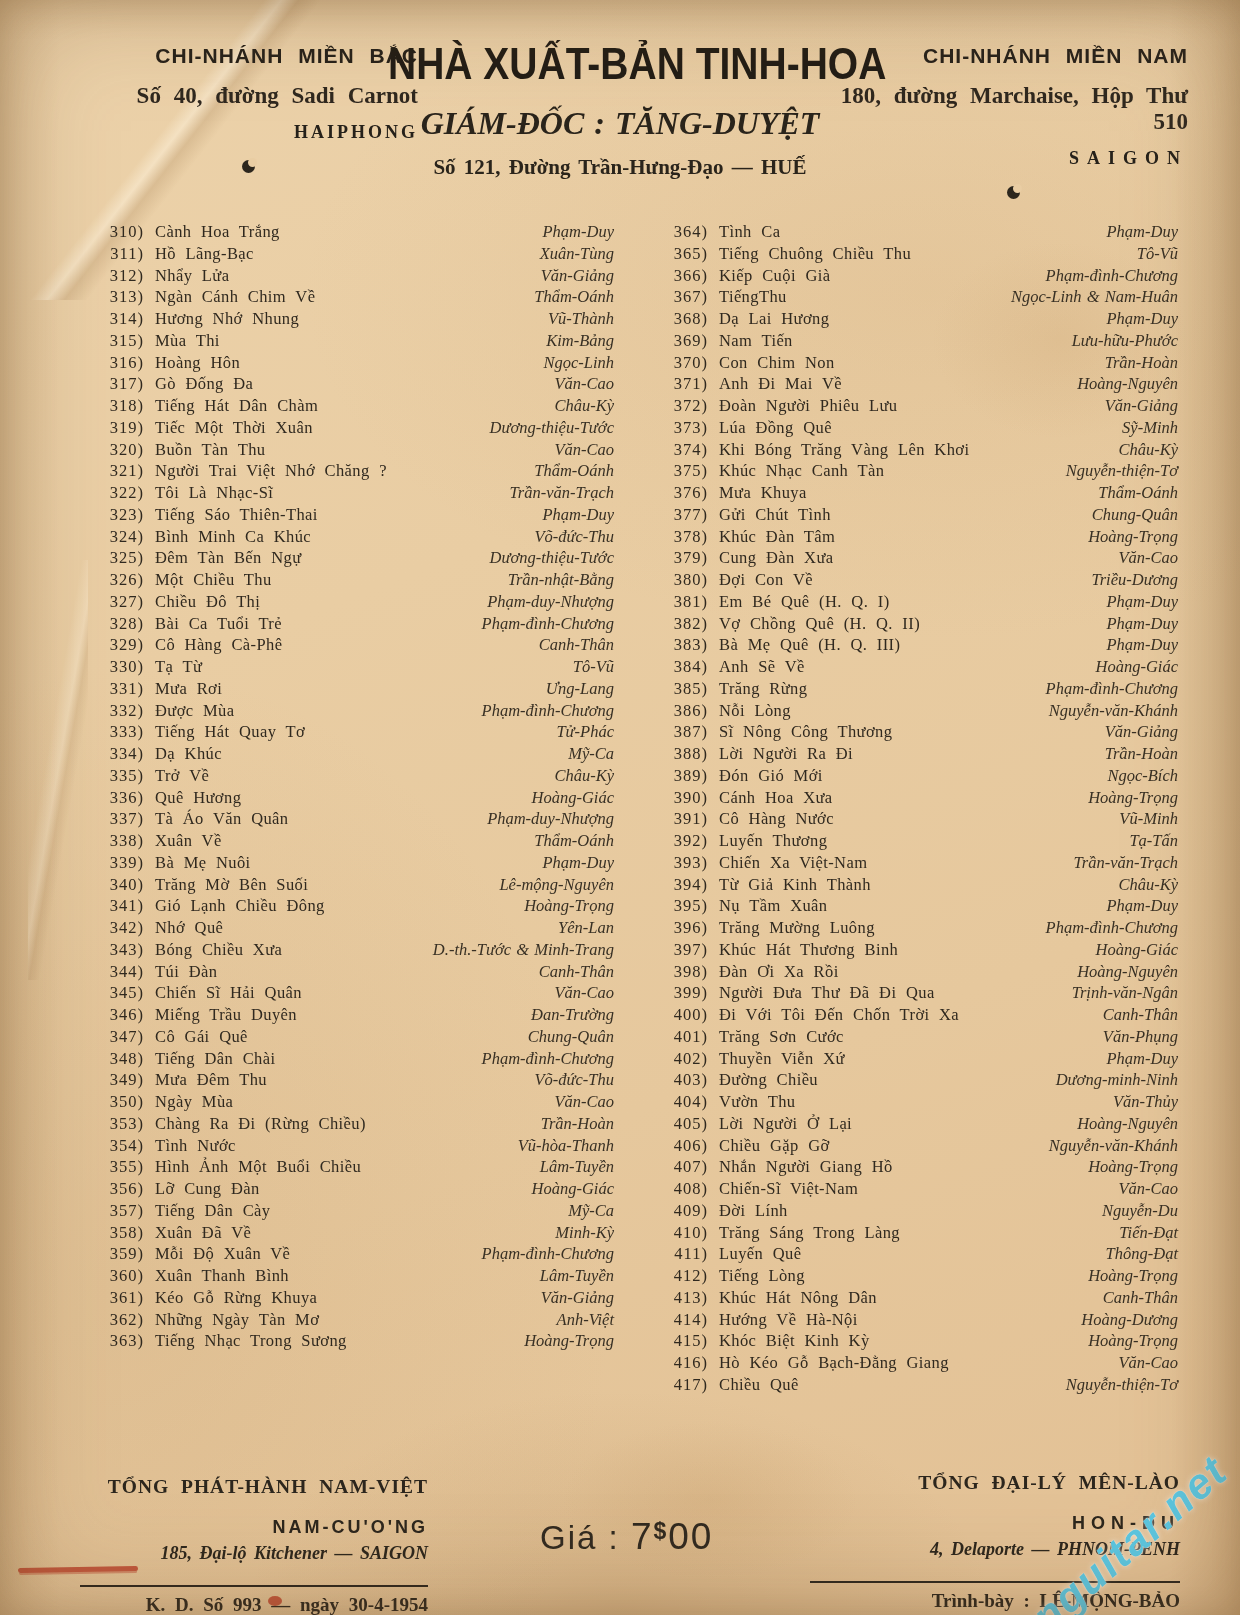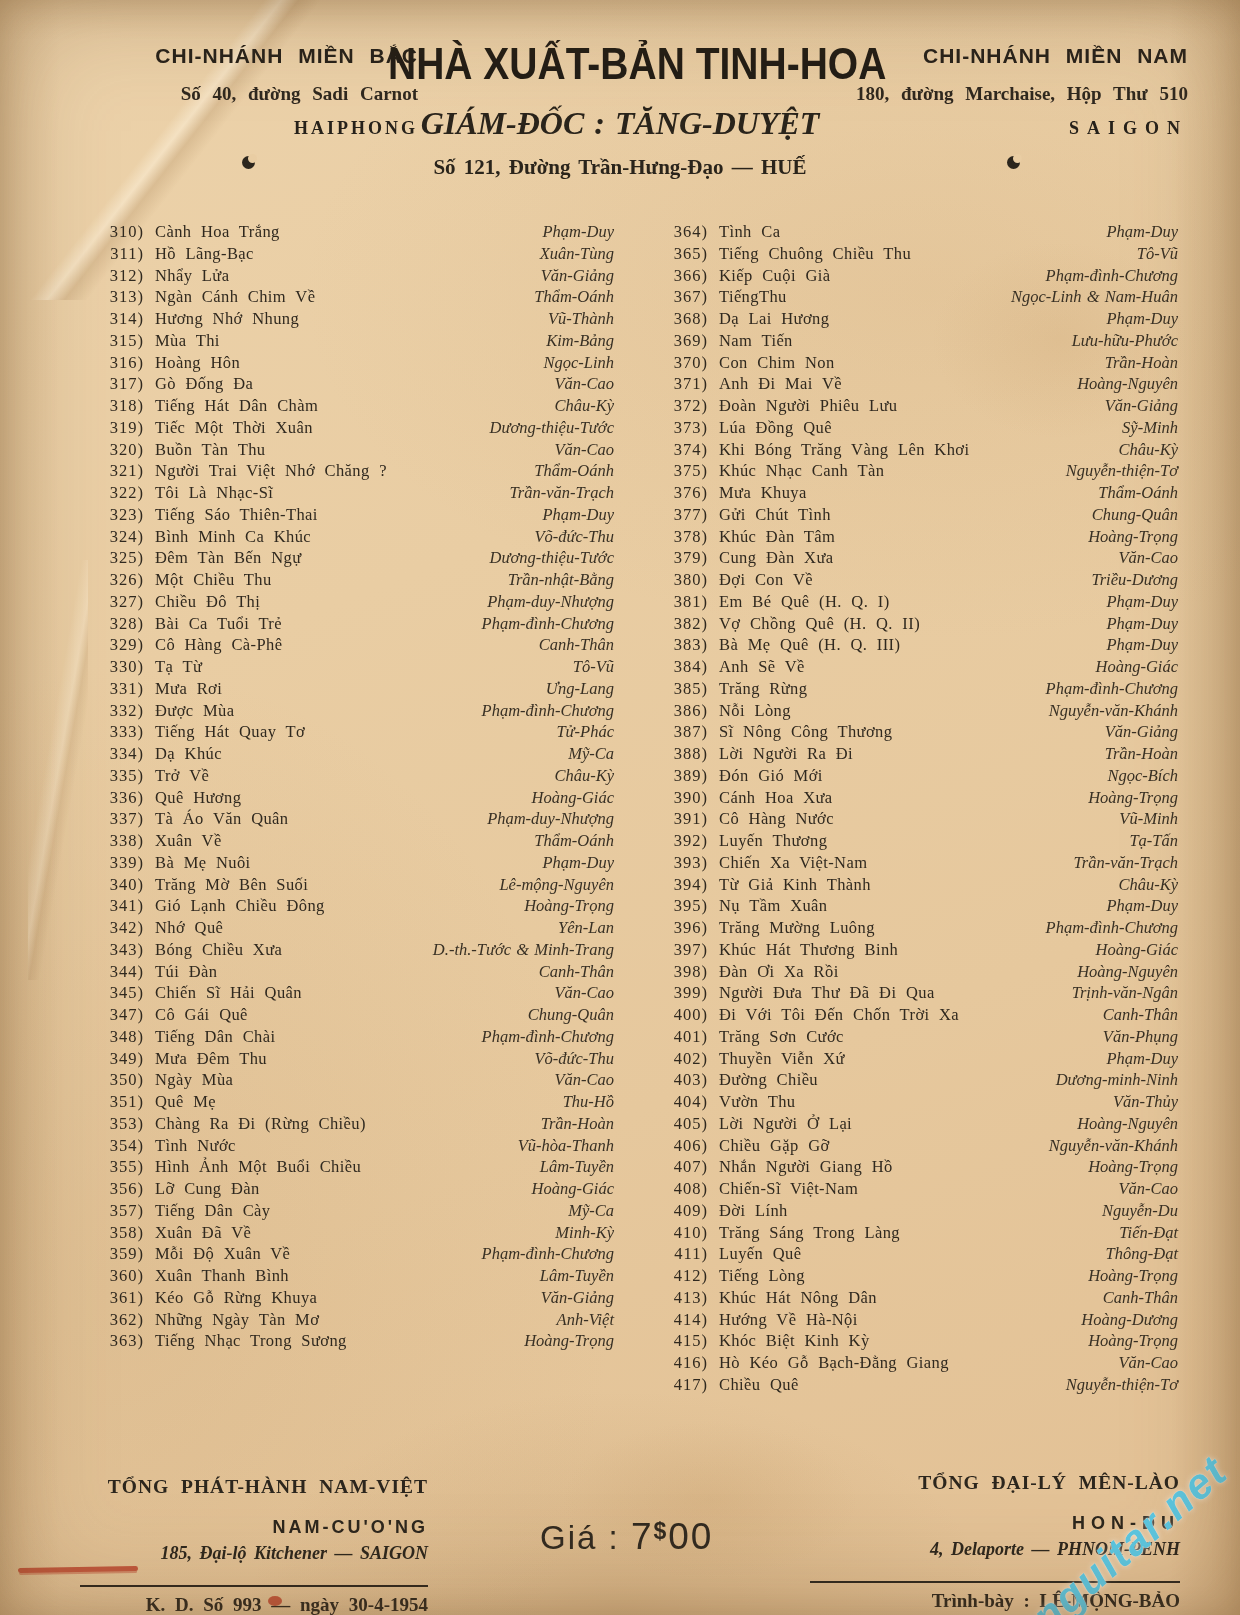--- a/index.html
+++ b/index.html
@@ -25,21 +25,21 @@
   .stain-a{position:absolute;left:930px;top:240px;width:260px;height:200px;pointer-events:none;border-radius:50%;
     background:radial-gradient(ellipse, rgba(185,140,85,0.14), transparent 70%);}
   .stain-b{position:absolute;left:560px;top:1420px;width:300px;height:160px;pointer-events:none;border-radius:50%;
     background:radial-gradient(ellipse, rgba(185,140,85,0.16), transparent 70%);}
 
   
   .hdr-branch{position:absolute;top:44px;text-align:right;}
   #branch-north{left:78px;width:340px;}
   #branch-south{left:838px;width:350px;}
   .branch-title{font-family:"Liberation Sans",sans-serif;font-weight:bold;font-size:21px;letter-spacing:1px;word-spacing:8px;color:#26211a;}
-  .branch-addr{font-size:19px;font-weight:bold;word-spacing:7px;margin-top:15px;color:#2f281f;}
+  .branch-addr{font-size:23px;font-weight:bold;word-spacing:7px;margin-top:15px;color:#2f281f;}
   .branch-city{font-size:18px;font-weight:bold;letter-spacing:3px;margin-top:13px;color:#26211a;}
   #branch-south .branch-city{letter-spacing:8px;}
   .moon{width:13px;height:13px;border-radius:50%;background:#2c261d;position:relative;margin:17px auto 0;}
   .moon::after{content:"";position:absolute;width:9px;height:9px;border-radius:50%;background:#e9cda3;top:-2px;right:-2px;}
 
   #masthead{position:absolute;left:388px;top:40px;width:464px;text-align:center;}
   .pub-title{font-family:"Liberation Sans",sans-serif;font-weight:bold;font-size:39px;letter-spacing:0px;
     transform:scaleY(1.12);transform-origin:top center;white-space:nowrap;color:#211c15;}
   .pub-director{font-size:32px;font-weight:bold;font-style:italic;margin-top:21px;color:#2a241b;word-spacing:2px;}
   .pub-addr{font-size:21px;font-weight:bold;margin-top:13px;word-spacing:3px;color:#2a241b;}
@@ -281,43 +281,43 @@
           <span class="song-no">344)</span>
           <span class="song-title">Túi Đàn</span>
           <span class="song-composer">Canh-Thân</span>
         </div>
         <div class="song-row">
           <span class="song-no">345)</span>
           <span class="song-title">Chiến Sĩ Hải Quân</span>
           <span class="song-composer">Văn-Cao</span>
         </div>
         <div class="song-row">
+          <span class="song-no">346)</span>
+          <span class="song-title">Miếng Trầu Duyên</span>
+          <span class="song-composer">Đan-Trường</span>
+        </div>
+        <div class="song-row">
           <span class="song-no">347)</span>
           <span class="song-title">Cô Gái Quê</span>
           <span class="song-composer">Chung-Quân</span>
         </div>
         <div class="song-row">
           <span class="song-no">348)</span>
           <span class="song-title">Tiếng Dân Chài</span>
           <span class="song-composer">Phạm-đình-Chương</span>
         </div>
         <div class="song-row">
           <span class="song-no">349)</span>
           <span class="song-title">Mưa Đêm Thu</span>
           <span class="song-composer">Võ-đức-Thu</span>
         </div>
         <div class="song-row">
           <span class="song-no">350)</span>
           <span class="song-title">Ngày Mùa</span>
           <span class="song-composer">Văn-Cao</span>
-        </div>
-        <div class="song-row">
-          <span class="song-no">351)</span>
-          <span class="song-title">Quê Mẹ</span>
-          <span class="song-composer">Thu-Hồ</span>
         </div>
         <div class="song-row">
           <span class="song-no">353)</span>
           <span class="song-title">Chàng Ra Đi (Rừng Chiều)</span>
           <span class="song-composer">Trần-Hoàn</span>
         </div>
         <div class="song-row">
           <span class="song-no">354)</span>
           <span class="song-title">Tình Nước</span>
           <span class="song-composer">Vũ-hòa-Thanh</span>

